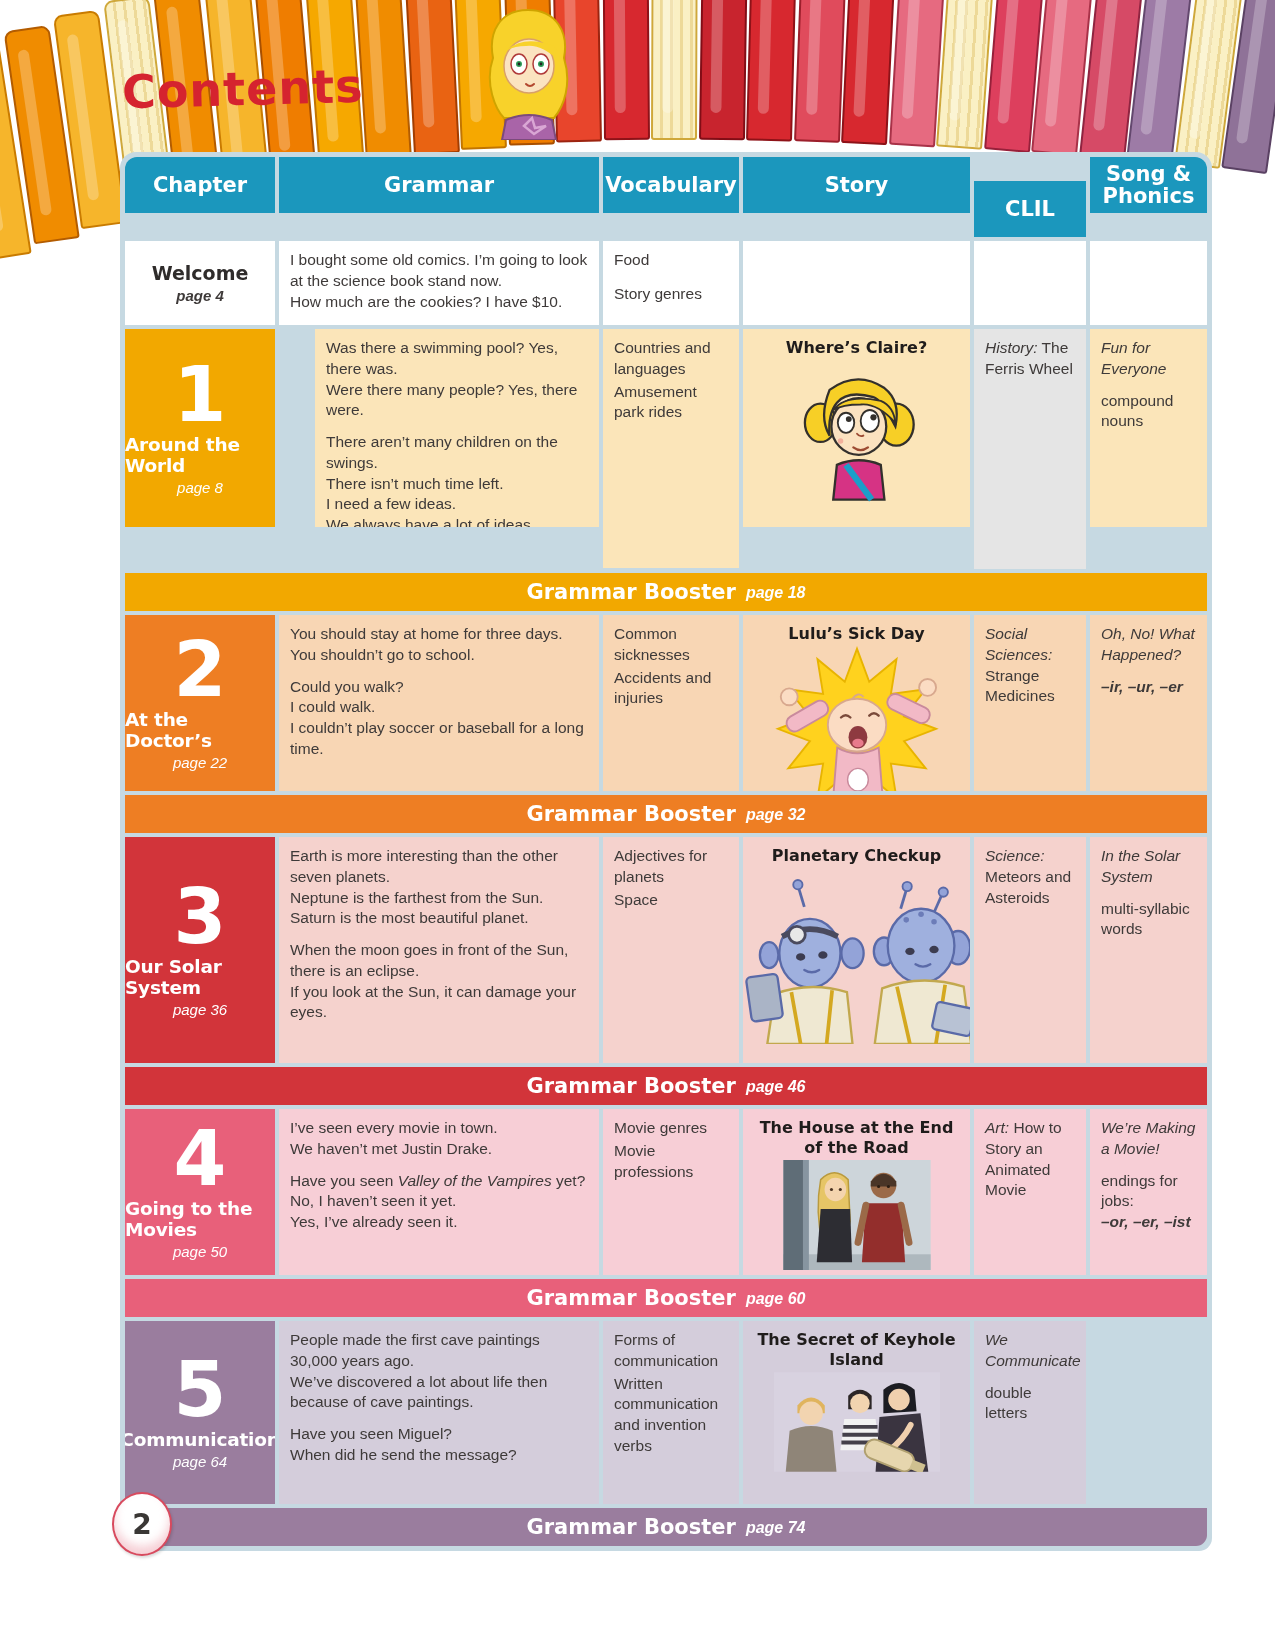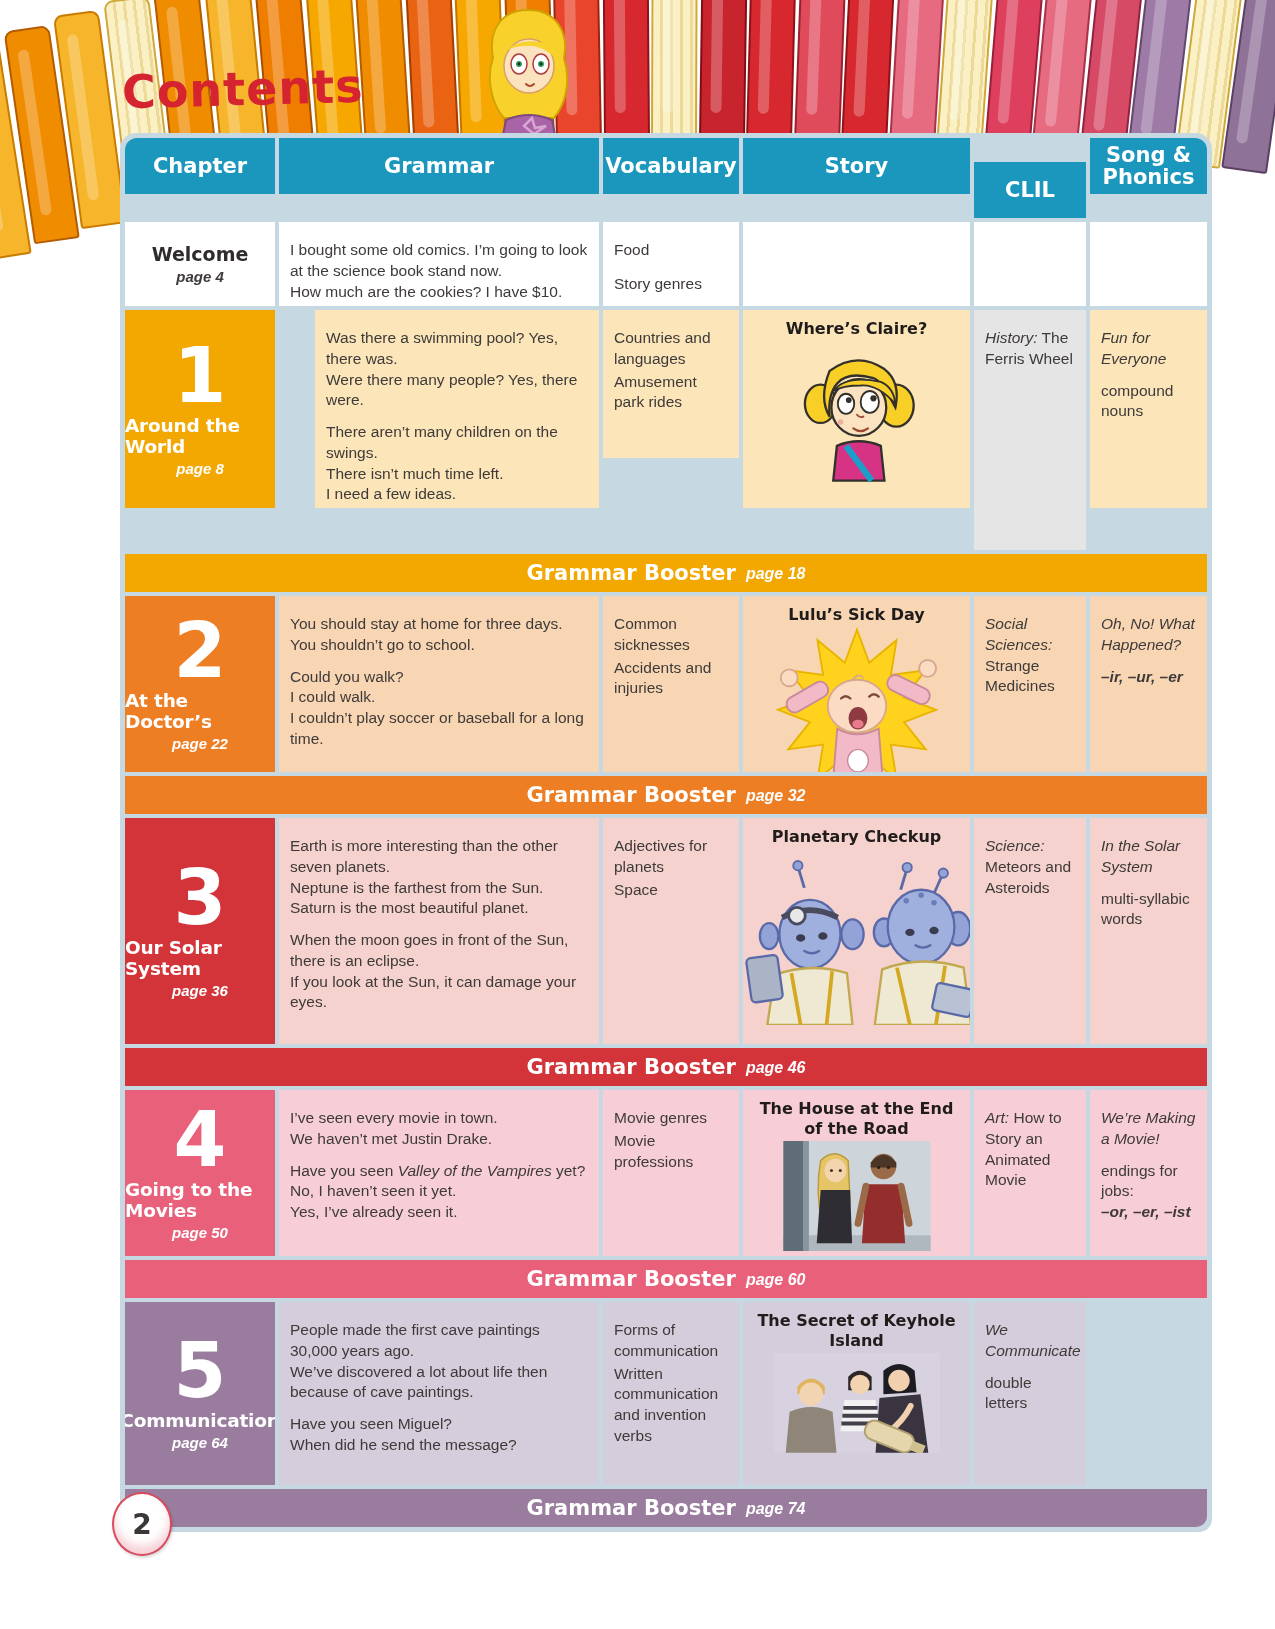--- a/index.html
+++ b/index.html
@@ -9,41 +9,41 @@
   .books{position:absolute;left:0;top:0;width:1275px;height:330px;overflow:hidden;z-index:0;}
   .book{position:absolute;height:215px;border:2.5px solid #a06000;border-radius:9px 9px 3px 3px;
         box-sizing:border-box;transform-origin:50% 100%;}
   .spine-inner{position:absolute;left:22%;width:26%;top:9%;bottom:12%;
         border-radius:7px;background:rgba(255,255,255,0.25);}
   .girl{position:absolute;left:472px;top:6px;z-index:1;}
   .title{position:absolute;left:122px;top:62px;z-index:3;margin:0;
          font-family:"DejaVu Sans",sans-serif;font-weight:800;font-size:46px;
          color:#d5232f;letter-spacing:1px;transform:rotate(-1.5deg);}
   
-  .tbl{position:absolute;left:120px;top:133px;width:1092px;z-index:2;box-sizing:border-box;
+  .tbl{position:absolute;left:120px;top:152px;width:1092px;z-index:2;box-sizing:border-box;
        display:grid;grid-template-columns:150px 320px 136px 227px 112px 117px;
        gap:4px;background:#c6d9e2;padding:5px;border-radius:16px 16px 13px 13px;}
   .hcell{background:#1b97bd;color:#fff;display:flex;align-items:center;justify-content:center;
          text-align:center;font-family:"DejaVu Sans",sans-serif;font-weight:800;font-size:21px;
          white-space:pre-line;line-height:1.05;}
   .hcell.first{border-radius:12px 0 0 0;}
   .hcell.last{border-radius:0 12px 0 0;}
   .cell{box-sizing:border-box;overflow:hidden;}
-  .body{padding:18px 11px;font-size:15.5px;line-height:1.34;}
+  .body{padding:9px 11px;font-size:15.5px;line-height:1.34;}
   .ln{min-height:20px;}
   .sp{height:11px;}
   .it{font-style:italic;}
   .bi{font-style:italic;font-weight:bold;}
   .vocab .ln{margin-bottom:2px;}
   .chap{display:flex;flex-direction:column;align-items:center;justify-content:center;
         text-align:left;color:#fff;}
   .num{font-family:"DejaVu Sans",sans-serif;font-weight:800;font-size:76px;line-height:.92;}
   .cname{font-family:"DejaVu Sans",sans-serif;font-weight:800;font-size:18.5px;line-height:1.15;
          margin-top:4px;letter-spacing:-0.2px;}
-  .cpage{font-style:italic;font-weight:bold;font-size:15px;margin-top:2px;}
+  .cpage{font-style:italic;font-weight:normal;font-size:15px;margin-top:2px;}
   .welcome{background:#fff;color:#3e3a39;}
   .wtitle{font-family:"DejaVu Sans",sans-serif;font-weight:800;font-size:19px;color:#2f2c2b;}
   .wpage{font-style:italic;font-weight:bold;font-size:15px;margin-top:3px;}
   .story{text-align:center;padding-top:9px;}
   .story-title{font-family:"DejaVu Sans",sans-serif;font-weight:800;font-size:16px;
                color:#1f1c1b;line-height:1.25;padding:0 6px;}
   .story-art{margin-top:2px;line-height:0;}
   .booster{grid-column:1 / -1;display:flex;align-items:center;justify-content:center;
            gap:10px;color:#fff;}
   .booster .blabel{font-family:"DejaVu Sans",sans-serif;font-weight:800;font-size:21px;}
@@ -192,21 +192,21 @@
       </div>
       <div class="cell body" style="height: 198px; background: rgb(251, 229, 185); margin-left: 36px;">
         <div class="ln"><span>Was there a swimming pool? Yes, there was.</span></div>
         <div class="ln"><span>Were there many people? Yes, there were.</span></div>
         <div class="sp"></div>
         <div class="ln"><span>There aren’t many children on the swings.</span></div>
         <div class="ln"><span>There isn’t much time left.</span></div>
         <div class="ln"><span>I need a few ideas.</span></div>
         <div class="ln"><span>We always have a lot of ideas.</span></div>
       </div>
-      <div class="cell body vocab" style="height: 148px; background: rgb(251, 229, 185);">
+      <div class="cell body vocab" style="height: 239px; background: rgb(251, 229, 185);">
         <div class="ln"><span>Countries and languages</span></div>
         <div class="ln"><span>Amusement park rides</span></div>
       </div>
       <div class="cell story" style="height: 198px; background: rgb(251, 229, 185);">
         <div class="story-title">Where’s Claire?</div>
         <div class="story-art"><svg width="128" height="142" viewBox="0 0 140 150">
    <ellipse cx="30" cy="66" rx="17" ry="21" fill="#f7cf26" stroke="#33302c" stroke-width="2.5"></ellipse>
    <ellipse cx="113" cy="68" rx="19" ry="23" fill="#f7cf26" stroke="#33302c" stroke-width="2.5"></ellipse>
    <path d="M40 30 Q70 8 100 28 Q118 42 112 70 Q96 40 88 38 Q60 30 48 44 Q38 56 40 80 Q28 60 40 30 Z" fill="#f7cf26" stroke="#33302c" stroke-width="2.5"></path>
    <ellipse cx="72" cy="70" rx="30" ry="31" fill="#fbe2c0" stroke="#33302c" stroke-width="2.5"></ellipse>

